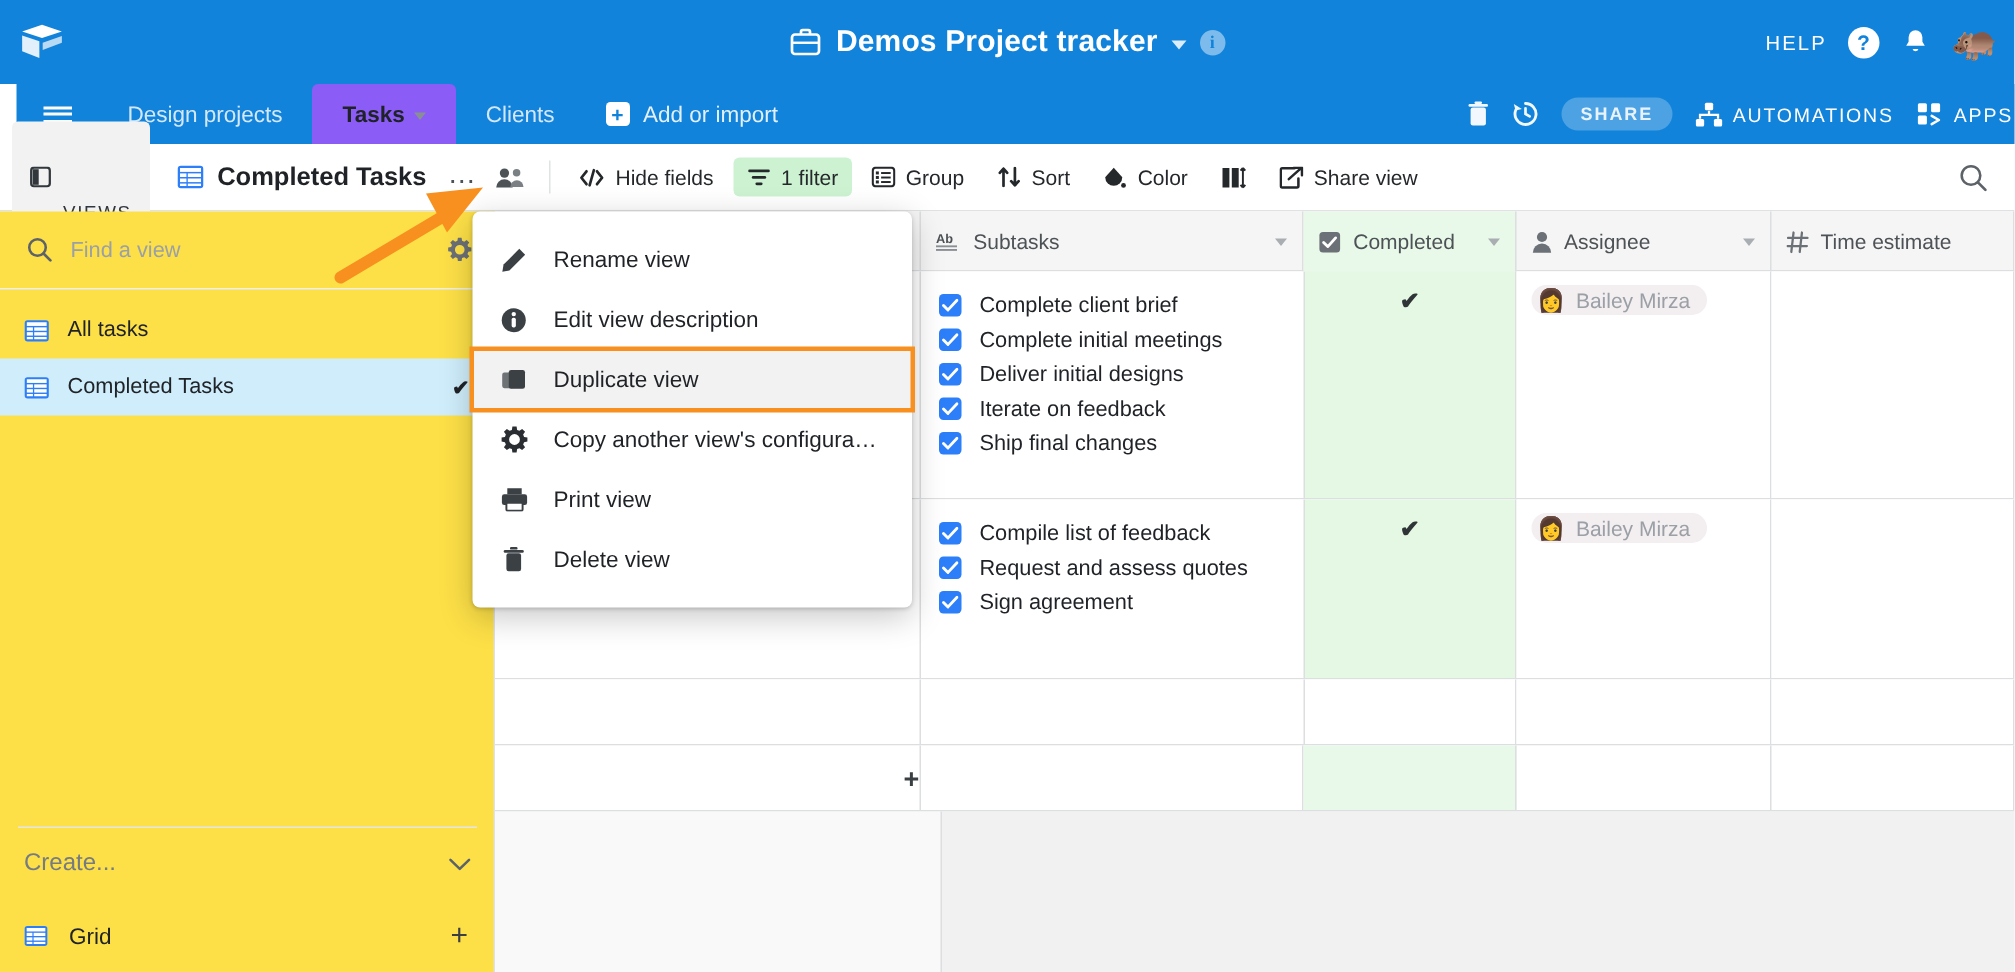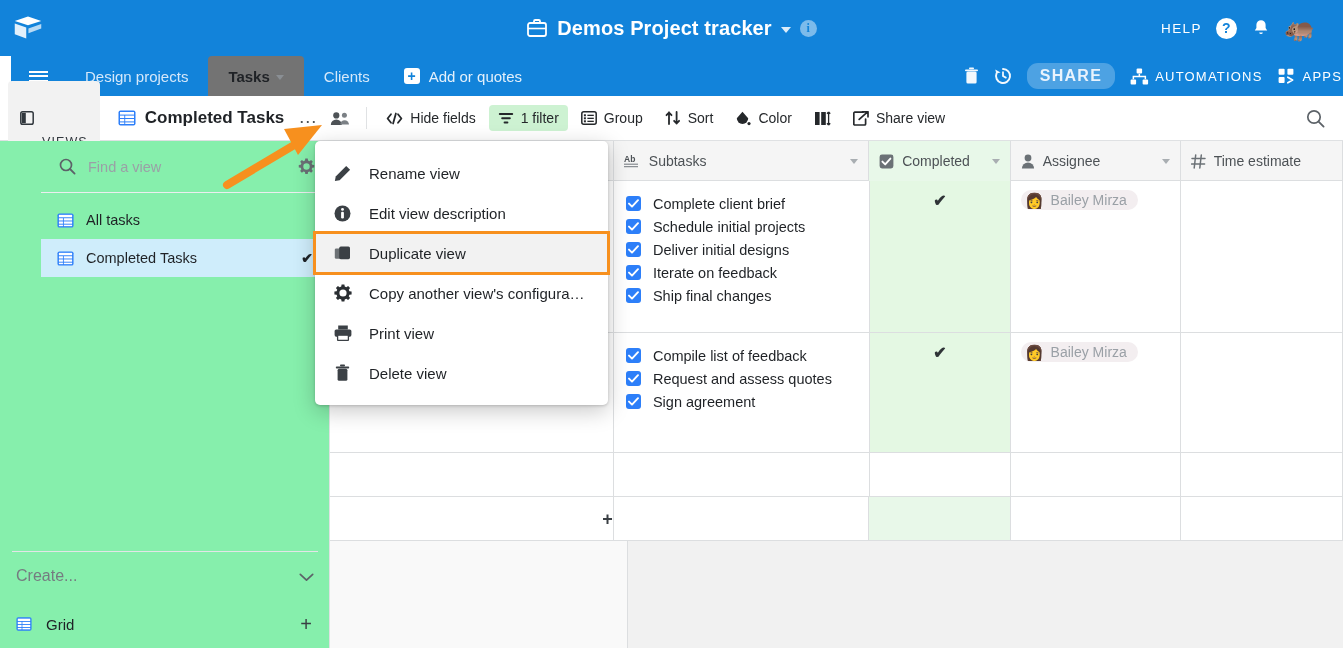--- a/index.html
+++ b/index.html
@@ -34,21 +34,21 @@
     width: 0; height: 0; border-left: 5px solid transparent; border-right: 5px solid transparent;
     border-top: 6px solid rgba(255,255,255,.85); margin-top: 3px;
   }
   .info-circ {
     width: 17px; height: 17px; border-radius: 50%;
     background: rgba(255,255,255,.45); color: #1283da;
     font-size: 12px; font-weight: 700; font-family: "Liberation Serif", serif;
     display: flex; align-items: center; justify-content: center; line-height: 1;
   }
   .top-right {
-    position: absolute; right: 27px; top: 0; height: 56px;
+    position: absolute; right: 11px; top: 0; height: 56px;
     display: flex; align-items: center; gap: 14px;
   }
   .help-txt { color: #fff; font-size: 13.5px; letter-spacing: 1.4px; font-weight: 400; }
   .q-circ {
     width: 21px; height: 21px; border-radius: 50%; background: #fff; color: #1283da;
     font-size: 14px; font-weight: 700; display:flex; align-items:center; justify-content:center;
   }
   .avatar { font-size: 25px; line-height: 1; }
 
   
@@ -56,40 +56,40 @@
     position: absolute; left: 0; top: 56px; width: 1343px; height: 40px;
     background: #1283da; display: flex; align-items: flex-end; margin-left: 11px;
   }
   .hamburger { width: 54px; height: 40px; display: flex; align-items: center; justify-content: center; }
   .hamburger span { display:block; width: 19px; height: 2px; background: #fff; margin: 2.5px 0; }
   .tab {
     height: 40px; display: flex; align-items: center; gap: 6px;
     padding: 0 20px; color: #d5e8fa; font-size: 15px;
     border-radius: 4px 4px 0 0;
   }
-  .tab.active { background: #737373; color: #1f2226; font-weight: 700; }
+  .tab.active { background: #8b5cf6; color: #1f2226; font-weight: 700; }
   .tab .tcaret {
     width: 0; height: 0; border-left: 4.5px solid transparent; border-right: 4.5px solid transparent;
     border-top: 5.5px solid #8a8f94; margin-top: 2px;
   }
   .addimport {
     height: 40px; display: flex; align-items: center; gap: 9px;
     padding: 0 14px; color: #e3f0fb; font-size: 15px;
   }
   .plusbox {
     width: 16px; height: 16px; border-radius: 3px; background: #fff; color: #1283da;
     display:flex; align-items:center; justify-content:center; font-size: 14px; font-weight: 700; line-height: 1;
   }
   .tabbar-right {
     margin-left: auto; display: flex; align-items: center; gap: 15px;
     padding-right: 12px; height: 40px;
   }
   .tb-icon { color: #fff; opacity: .95; display: flex; align-items: center; }
   .share-pill {
-    background: rgba(255,255,255,.25); color: #e9f3fd; font-size: 16px; letter-spacing: 1.3px;
+    background: rgba(255,255,255,.25); color: #e9f3fd; font-size: 12px; letter-spacing: 1.3px;
     font-weight: 700; padding: 4px 13px; border-radius: 11px;
   }
   .tb-lbl { color: #fff; font-size: 13px; letter-spacing: 1.2px; display:flex; align-items:center; gap:6px;}
 
   
   .toolbar {
     position: absolute; left: 0; top: 96px; width: 1343px; height: 45px;
     background: #fff; border-bottom: 1px solid #dfe1e3;
     display: flex; align-items: center; padding-left: 8px;
   }
@@ -108,21 +108,21 @@
   .tbitem {
     display: flex; align-items: center; gap: 7px; font-size: 14px; color: #25282b;
     padding: 5px 9px; border-radius: 4px; margin-right: 4px;
   }
   .tbitem.green { background: #cdf2d2; }
   .search-right { margin-left: auto; padding-right: 18px; display:flex; align-items:center;}
 
   
   .sidebar {
     position: absolute; left: 0; top: 141px; width: 330px; height: 507px;
-    background: #86efac; border-right: 1px solid #dfe1e3; padding-left: 41px;
+    background: #fde047; border-right: 1px solid #dfe1e3;
   }
   .findview {
     display: flex; align-items: center; height: 52px; padding: 0 14px 0 18px;
     border-bottom: 1px solid #eceef0; gap: 12px;
   }
   .findview input {
     border: none; outline: none; font-size: 14.5px; color: #1f2226; flex: 1;
     font-family: "Liberation Sans", sans-serif; background: transparent;
   }
   .findview input::placeholder { color: #9aa0a6; }
@@ -255,21 +255,21 @@
     </div>
     <div class="tab active">
       <span>Tasks</span>
       <span class="tcaret"></span>
     </div>
     <div class="tab">
       <span>Clients</span>
     </div>
     <div class="addimport">
       <span class="plusbox">+</span>
-      <span>Add or quotes</span>
+      <span>Add or import</span>
     </div>
 
     <div class="tabbar-right">
       <span class="tb-icon">
         <svg width="15" height="18" viewBox="0 0 15 18">
           <rect x="2.4" y="4.6" width="10.2" height="12" rx="1.5" fill="#fff"></rect>
           <rect x="1" y="2.4" width="13" height="1.8" rx="0.9" fill="#fff"></rect>
           <rect x="5" y="0.6" width="5" height="1.7" rx="0.8" fill="#fff"></rect>
         </svg>
       </span>
@@ -523,21 +523,21 @@
               </svg>
             </span>
           <span>Complete client brief</span>
         </div>
         <div class="stask">
           <span class="chk">
               <svg width="11" height="9" viewBox="0 0 11 9">
                 <path d="M1 4.6 L4 7.6 L10 1.2" fill="none" stroke="#fff" stroke-width="1.9" stroke-linecap="round" stroke-linejoin="round"></path>
               </svg>
             </span>
-          <span>Schedule initial projects</span>
+          <span>Complete initial meetings</span>
         </div>
         <div class="stask">
           <span class="chk">
               <svg width="11" height="9" viewBox="0 0 11 9">
                 <path d="M1 4.6 L4 7.6 L10 1.2" fill="none" stroke="#fff" stroke-width="1.9" stroke-linecap="round" stroke-linejoin="round"></path>
               </svg>
             </span>
           <span>Deliver initial designs</span>
         </div>
         <div class="stask">

